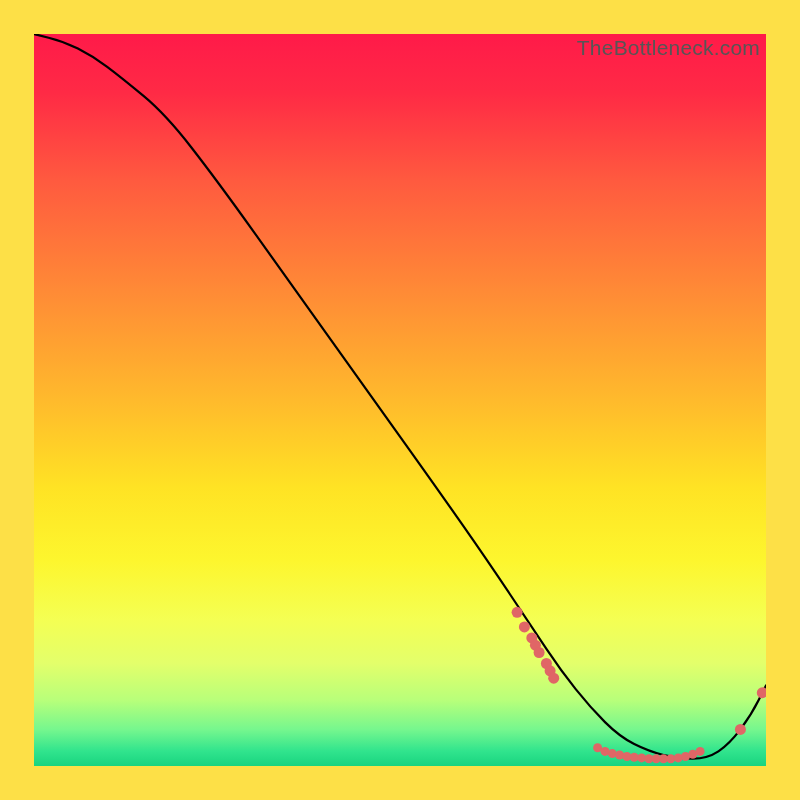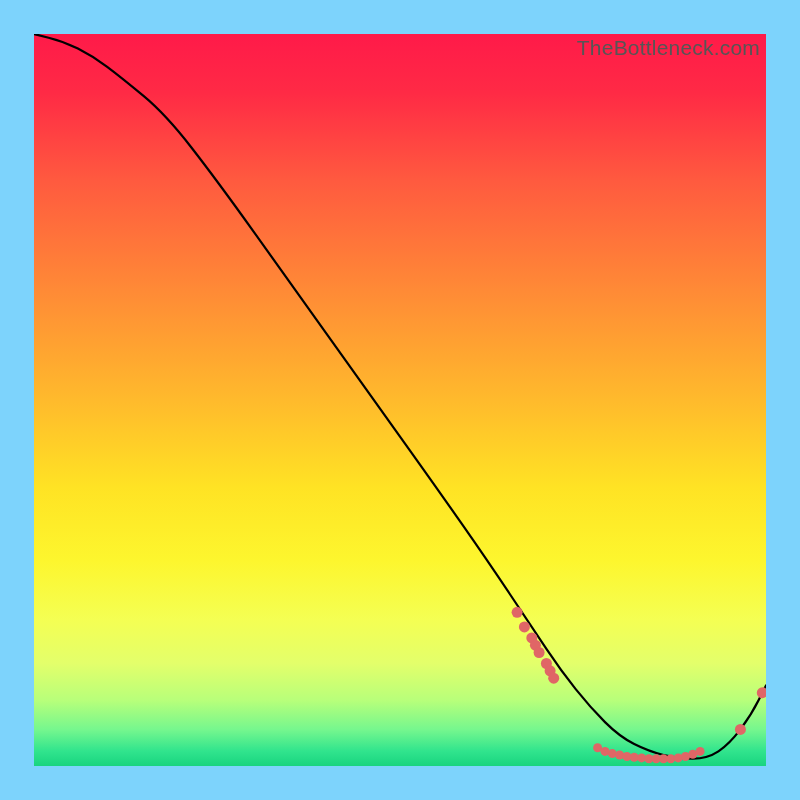--- a/index.html
+++ b/index.html
@@ -8,21 +8,21 @@
     width: 800px;
     height: 800px;
     overflow: hidden;
     background: #000;
     font-family: Arial, Helvetica, sans-serif;
   }
   .stage {
     position: relative;
     width: 800px;
     height: 800px;
-    background: #7dd3fc;
+    background: #fde047;
   }
   .plot-area {
     position: absolute;
     left: 34px;
     top: 34px;
     width: 732px;
     height: 732px;
     
     background: linear-gradient(
       to bottom,

